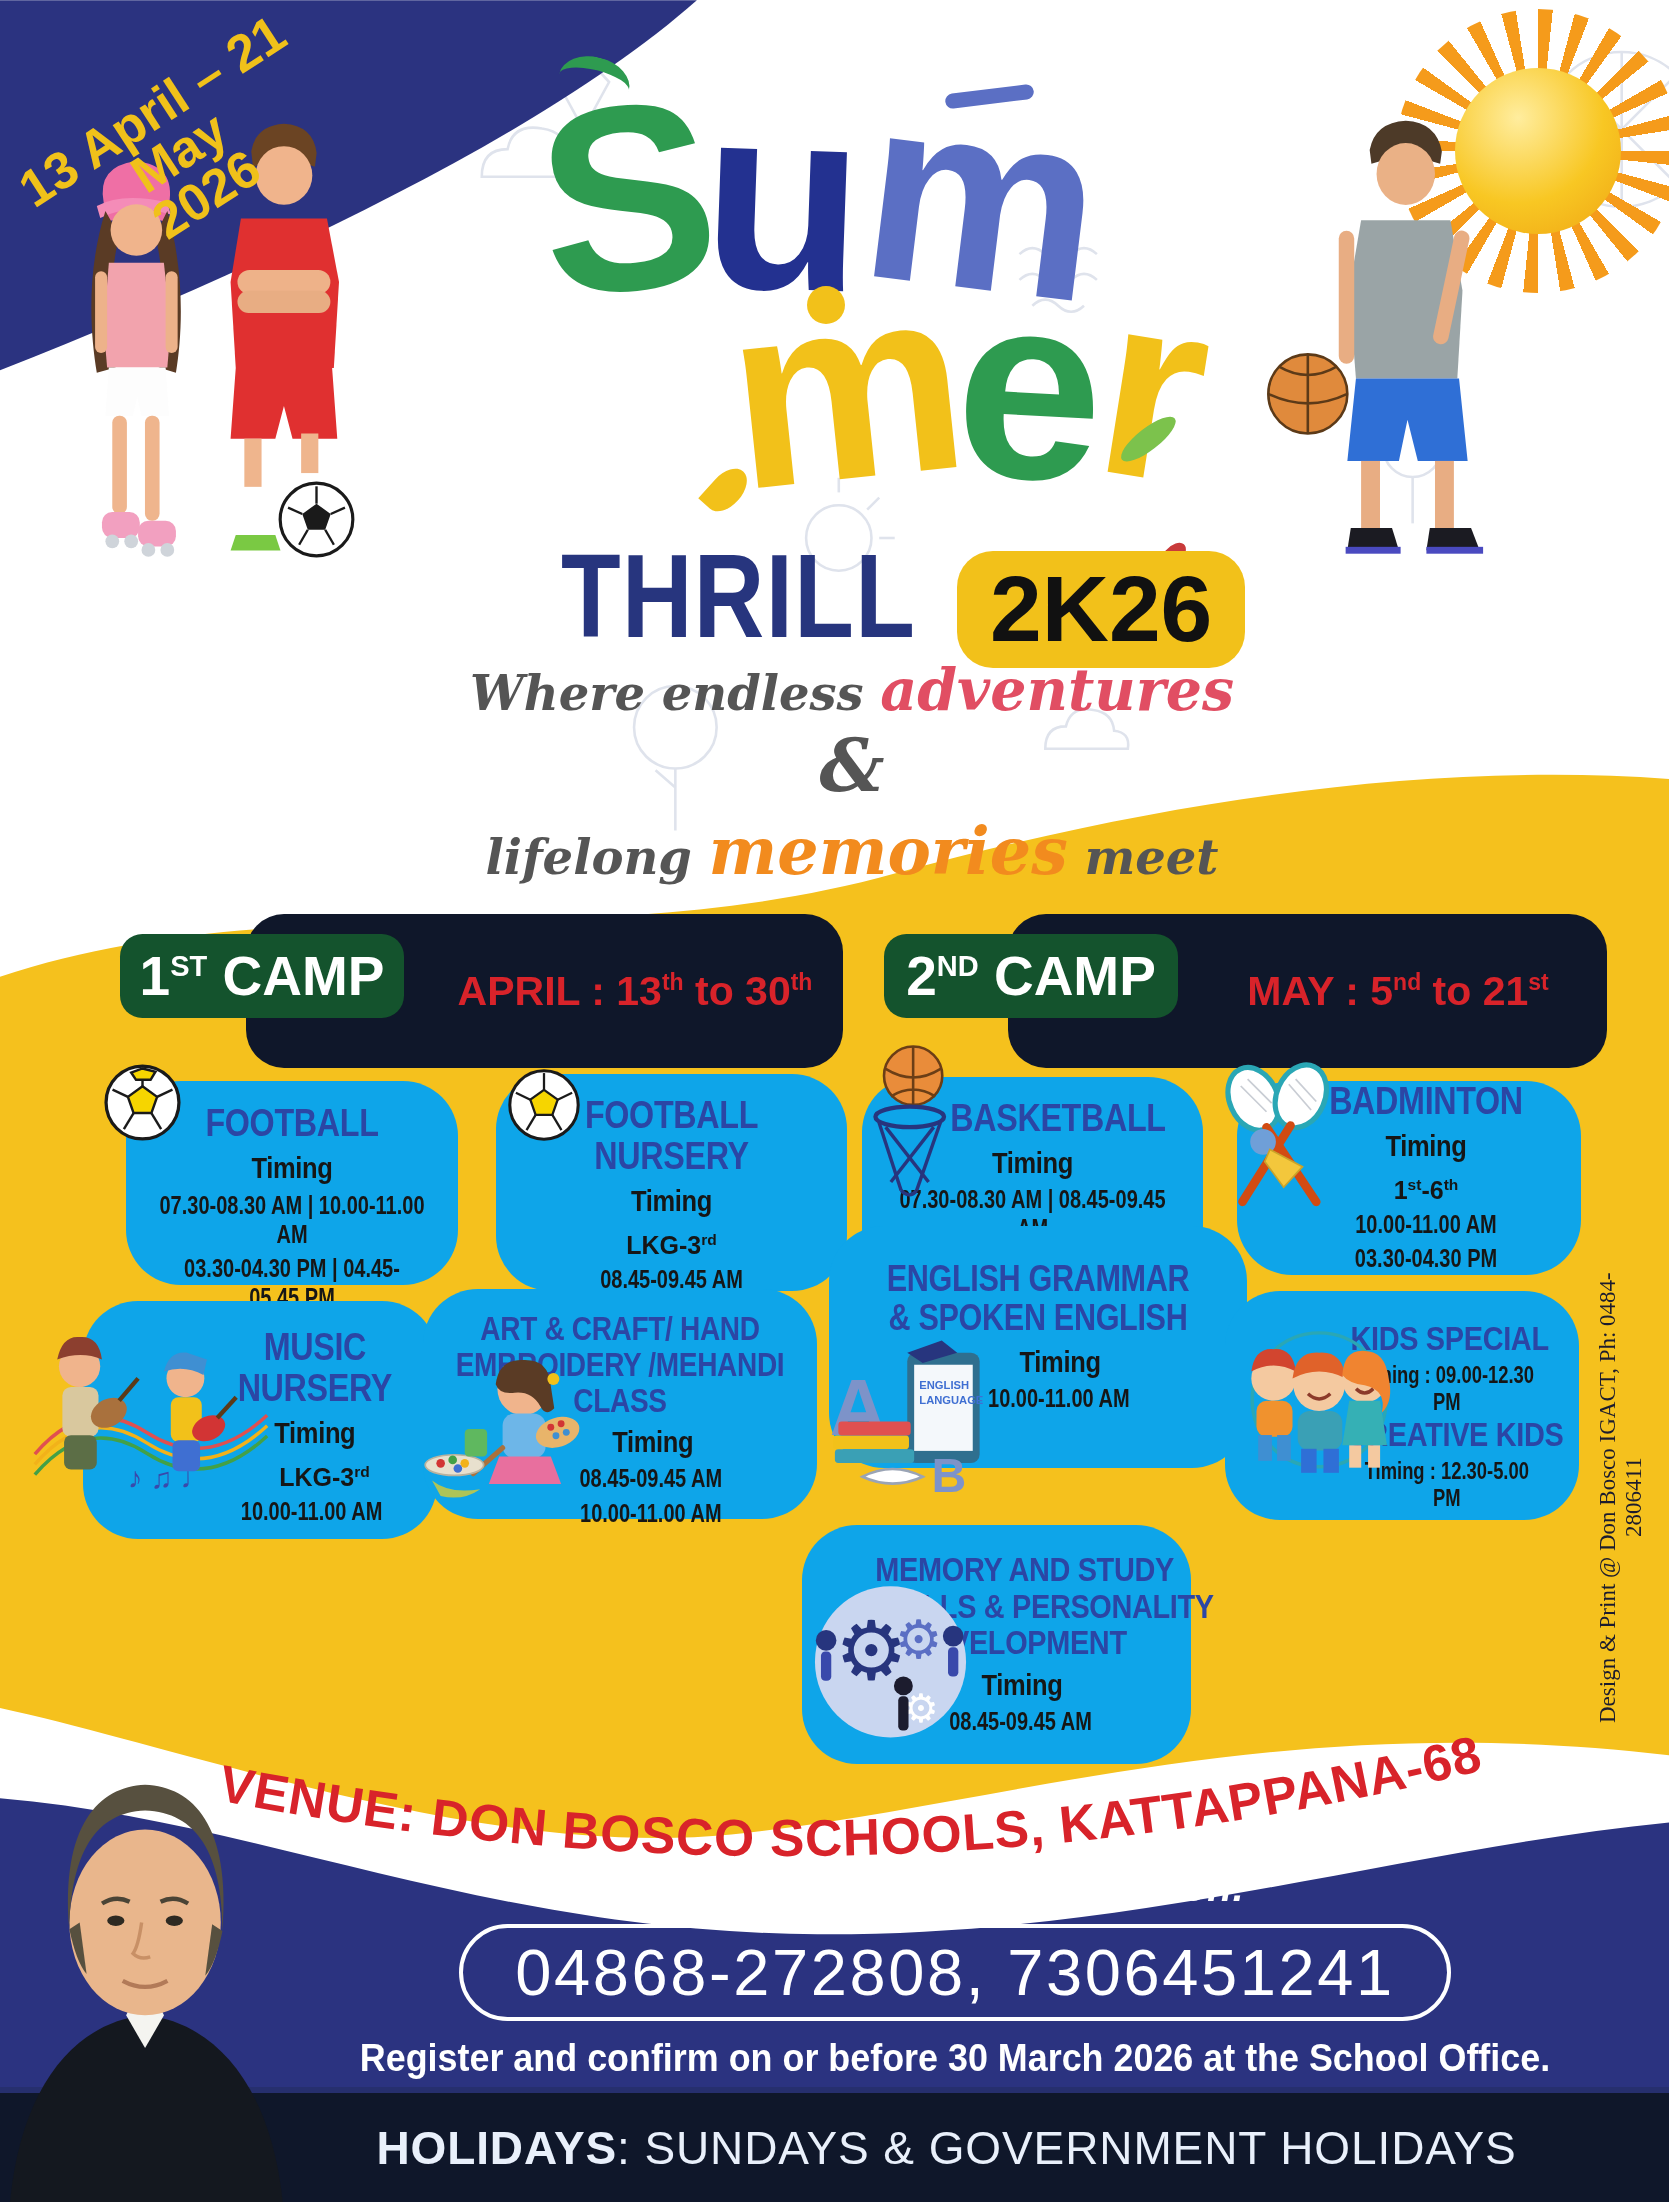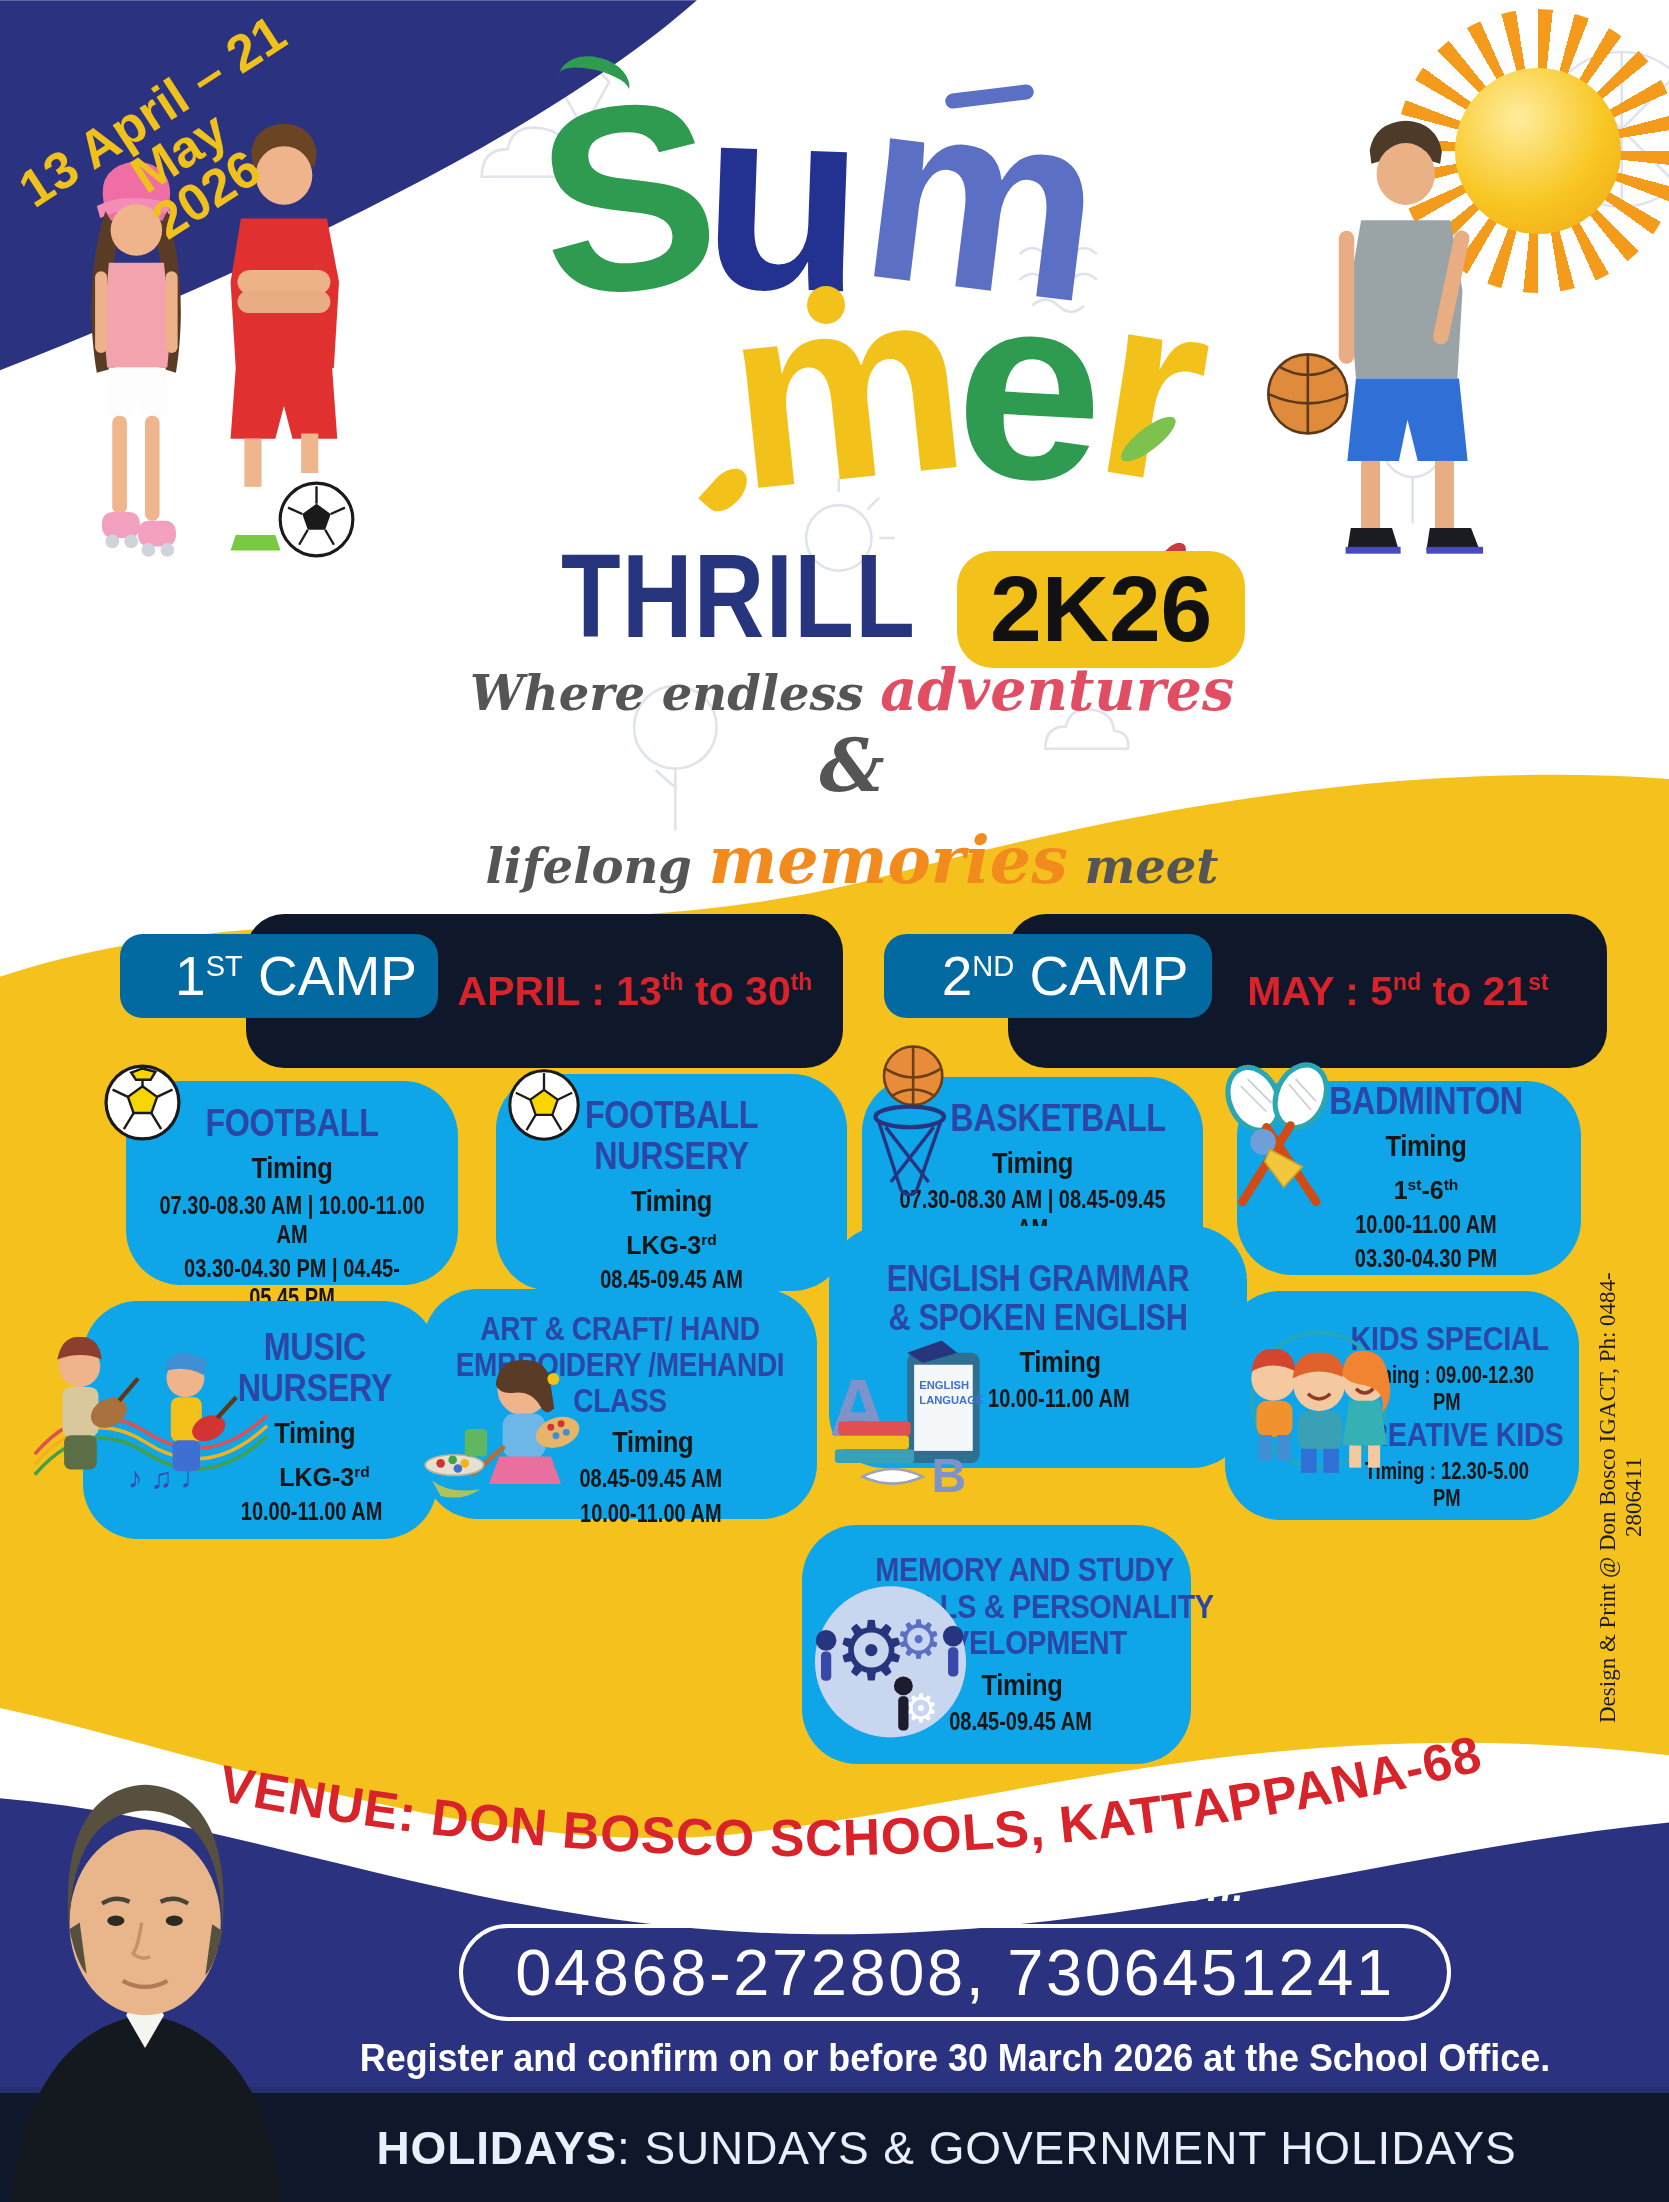--- a/index.html
+++ b/index.html
@@ -45,30 +45,30 @@
   
   .thrill{left:561px;top:527px;z-index:5;color:#27357e;font-weight:bold;font-size:119px;
     letter-spacing:1.7px;transform:scaleX(.82);transform-origin:left center;white-space:nowrap;}
   .badge2k{left:957px;top:551px;z-index:5;background:#f2c11a;border-radius:36px;
     padding:5.2px 33px;color:#111;font-weight:bold;font-size:93px;}
 
   
   .tagline{left:465px;top:656px;width:774px;z-index:5;text-align:center;
     font-family:"DejaVu Serif",serif;font-style:italic;font-weight:bold;color:#555;}
   .tag1{font-size:48px;}
-  .tag2{font-size:48px;margin-top:14px;}
+  .tag2{font-size:48px;margin-top:5px;}
   .tg-red{color:#e14e63;font-size:57px;}
   .tg-amp{font-size:72px;}
   .tg-orange{color:#f28b1e;font-size:65px;}
 
   
   .camp-cream{z-index:5;background:#0f172a;border-radius:38px;height:154px;}
-  .camp-red{z-index:6;background:#0369a1;border-radius:22.4px;height:84px;color:#fff;
-    font-weight:normal;font-size:55px;display:flex;align-items:center;justify-content:center;
-    white-space:nowrap;padding-left:34px;}
+  .camp-red{z-index:6;background:#14532d;border-radius:22.4px;height:84px;color:#fff;
+    font-weight:bold;font-size:55px;display:flex;align-items:center;justify-content:center;
+    white-space:nowrap;}
   .camp-red .s{font-size:29px;vertical-align:super;}
   .camp-date{position:absolute;left:181px;right:0;top:0;bottom:0;display:flex;align-items:center;
     justify-content:center;color:#d8232a;font-weight:bold;font-size:41px;white-space:nowrap;}
   .camp-date .s{font-size:23px;vertical-align:super;}
   sup.s{line-height:0;}
 
   
   .card{position:absolute;z-index:5;background:#0ea5e9;border-radius:55px;text-align:center;
     color:#161616;}
   .cond{display:block;transform:scaleX(.85);white-space:nowrap;letter-spacing:-0.4px;}

